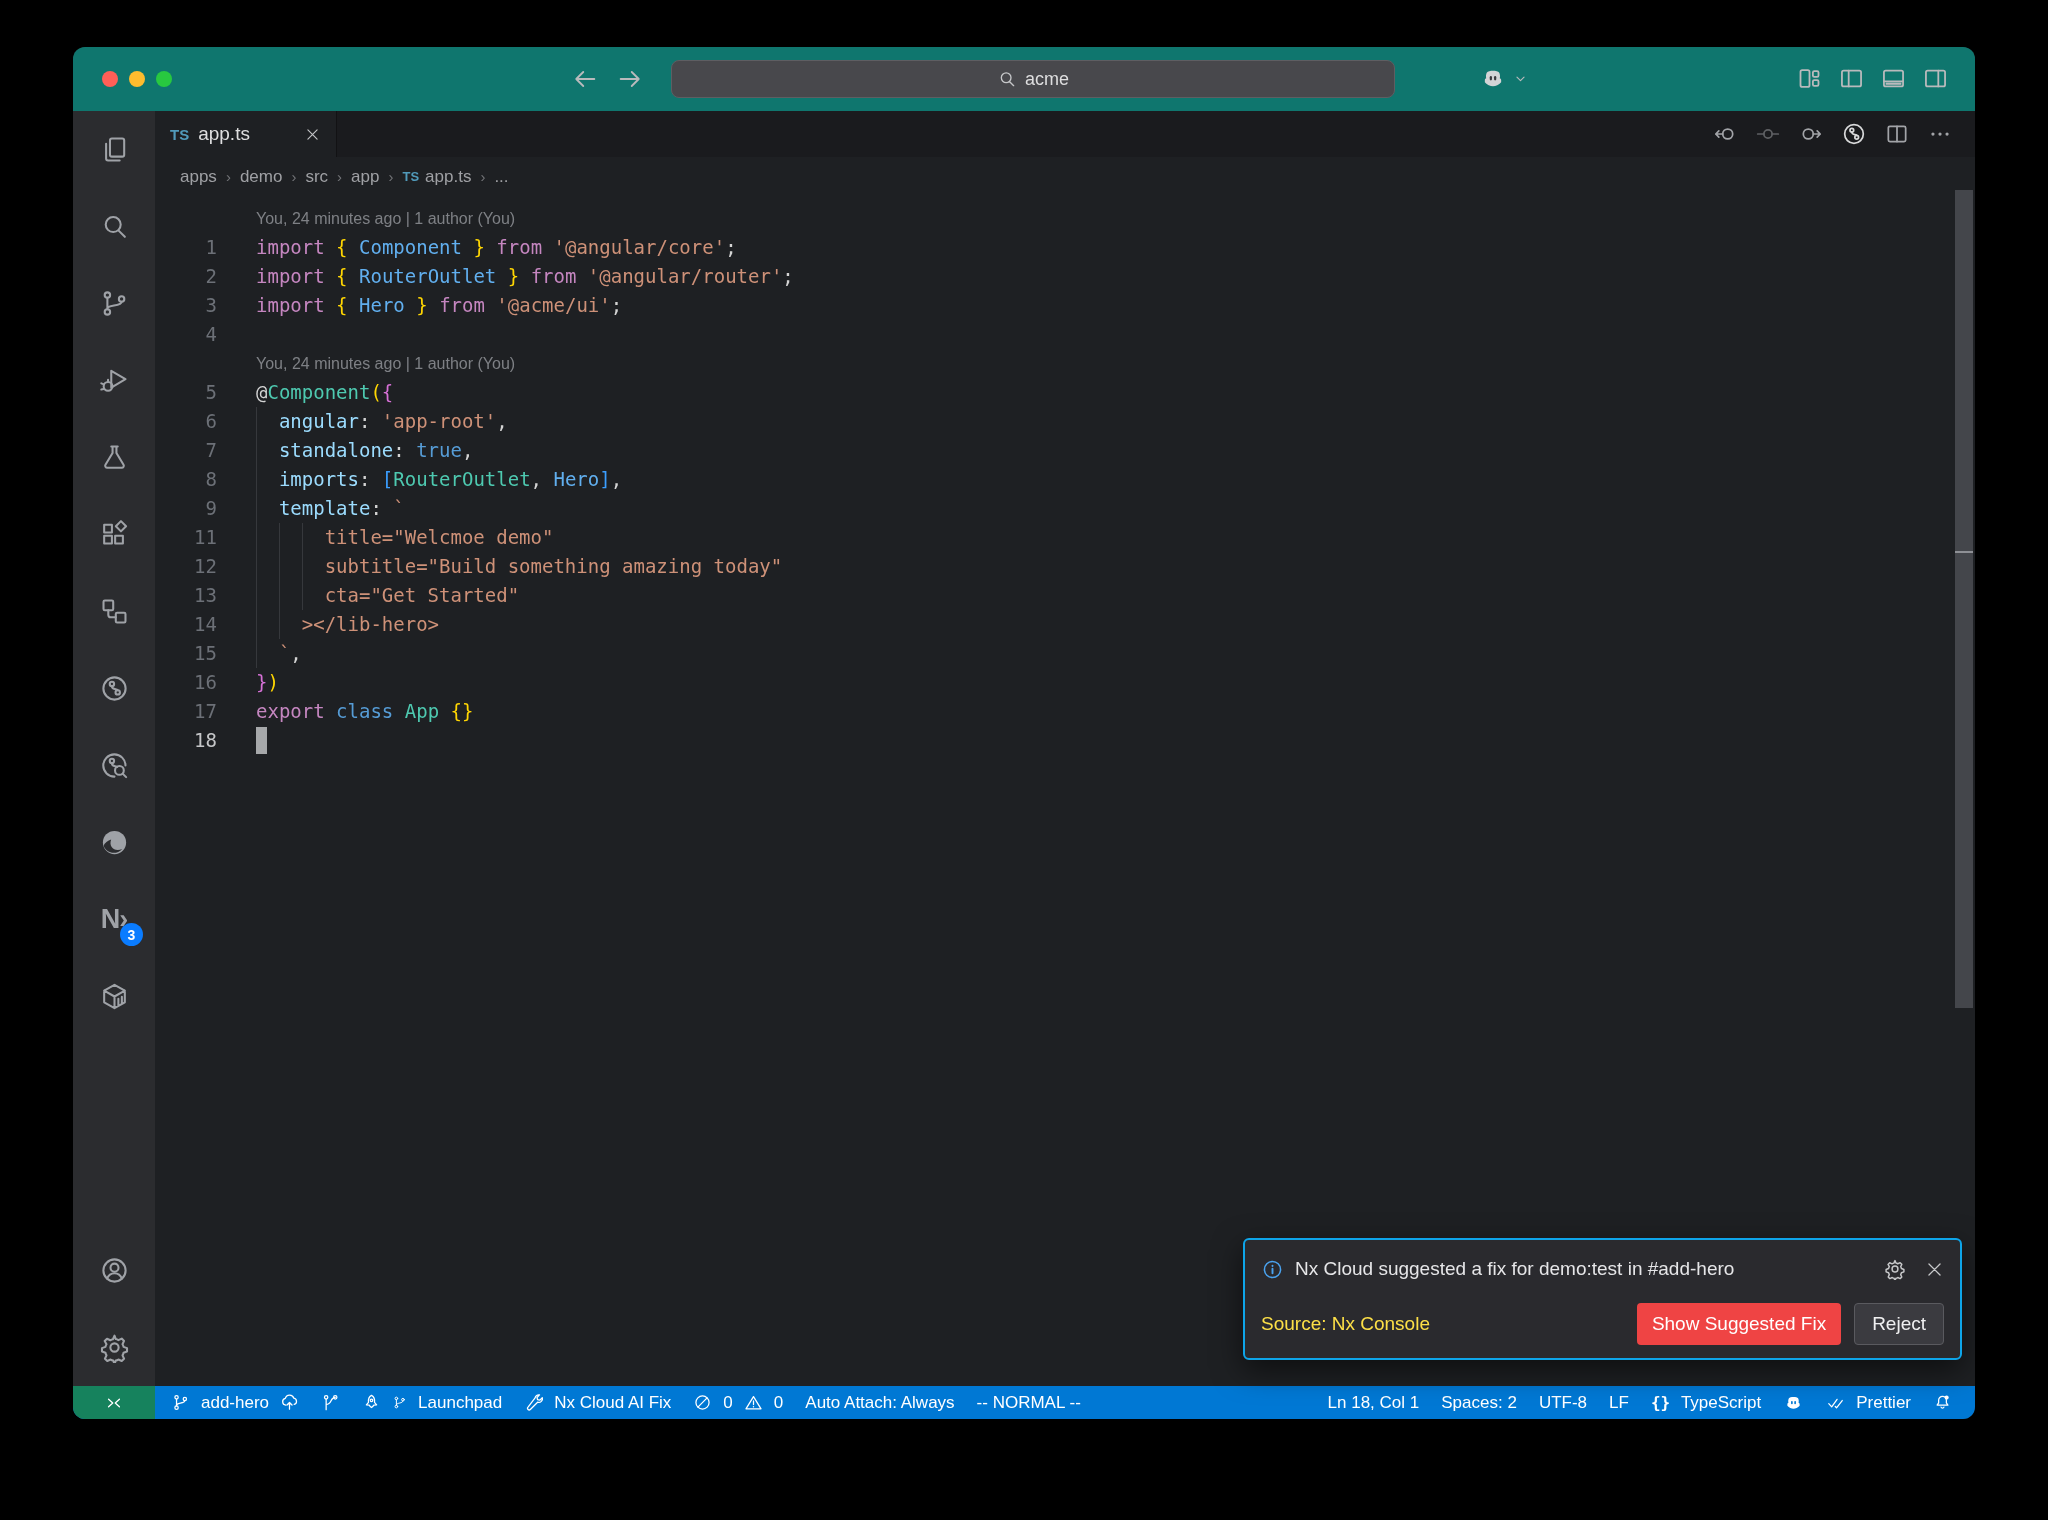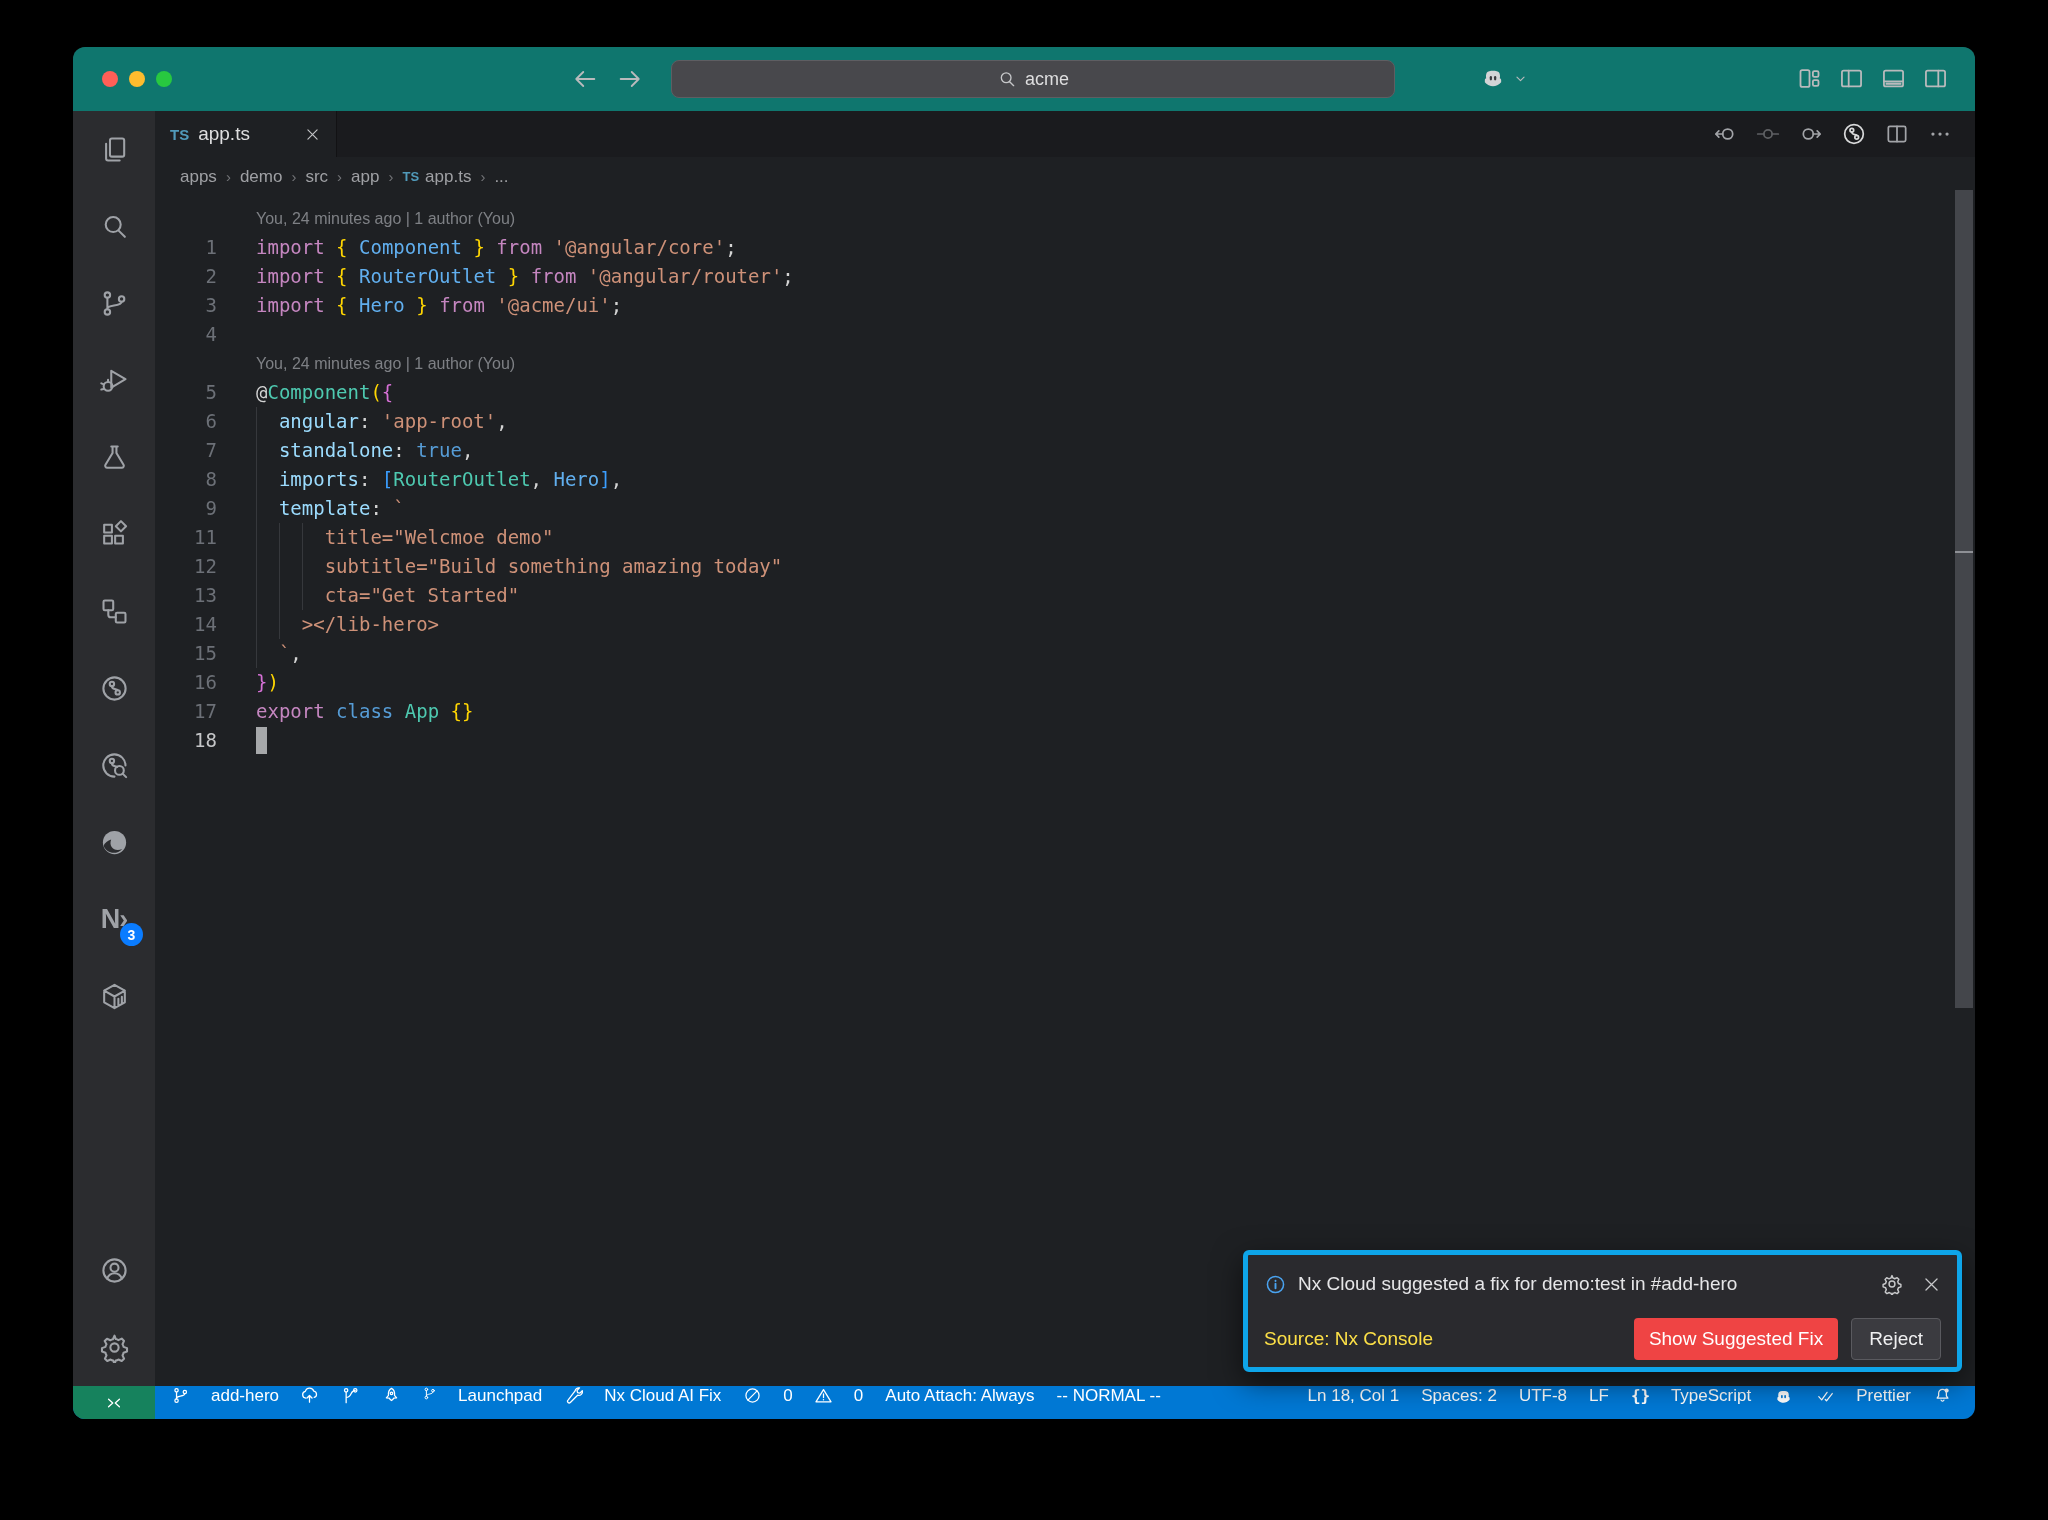--- a/index.html
+++ b/index.html
@@ -55,27 +55,27 @@
   .tk-key{color:#9cdcfe}.tk-str{color:#ce9178}.tk-fg{color:#d4d4d4}
   .tk-b1{color:#ffd602}.tk-b2{color:#d670d6}.tk-b3{color:#3b9eff}
   .sb-slider{position:absolute;right:2px;width:18px;top:79px;height:818px;background:#44464b;}
   .sb-mark{position:absolute;right:2px;width:18px;top:440px;height:2px;background:#8e9095;}
   
   .statusbar{position:absolute;left:0;right:0;bottom:0;height:33px;background:#0078d4;display:flex;align-items:stretch;color:#fff;font-size:17px;}
   .remote{width:82px;background:#16825d;display:flex;align-items:center;justify-content:center;flex:none;}
   .remote .icn{width:20px;height:20px;}
   .sb-left{display:flex;align-items:stretch;padding-left:5px;}
   .sb-right{margin-left:auto;display:flex;align-items:stretch;padding-right:12px;}
-  .sb-item{display:flex;gap:21px;padding:0 11px;}
+  .sb-item{display:flex;align-items:center;gap:11px;padding:0 11px;}
   .sb-item .icn{width:19px;height:19px;}
   .sb-item .icn.sm{width:15px;height:15px;}
   .sb-item .copilot-icn{--eye:#0078d4;color:#fff;width:21px;height:21px;}
   .txt-icn{font-family:"DejaVu Sans Mono",monospace;font-size:16px;font-weight:700;}
   
-  .notification{position:absolute;left:1170px;top:1191px;width:719px;height:122px;background:#2a2a2e;border:5px solid #0ea5e9;border-radius:6px;box-shadow:0 10px 30px rgba(0,0,0,.55);box-sizing:border-box;margin-top:12px;}
+  .notification{position:absolute;left:1170px;top:1191px;width:719px;height:122px;background:#2a2a2e;border:2px solid #0ea5e9;border-radius:6px;box-shadow:0 10px 30px rgba(0,0,0,.55);box-sizing:border-box;}
   .notif-head{display:flex;align-items:center;gap:11px;padding:0 16px;height:58px;}
   .info-icn{width:23px;height:23px;color:#4aa3f0;}
   .notif-title{flex:1;color:#e6e6e8;font-size:19px;}
   .notif-gear{width:22px;height:22px;color:#c7c8ca;margin-right:8px;}
   .notif-close{width:19px;height:19px;color:#c7c8ca;}
   .notif-body{display:flex;align-items:center;padding:0 16px;gap:13px;height:52px;}
   .notif-source{flex:1;color:#fde047;font-size:19px;}
   .btn{display:flex;align-items:center;justify-content:center;font-size:19px;border-radius:4px;height:42px;box-sizing:border-box;}
   .btn-primary{background:#ef4444;color:#fff;padding:0 15px;}
   .btn-secondary{background:#3b3b40;border:1px solid #5a5a5f;color:#f0f0f1;padding:0 17px;}

